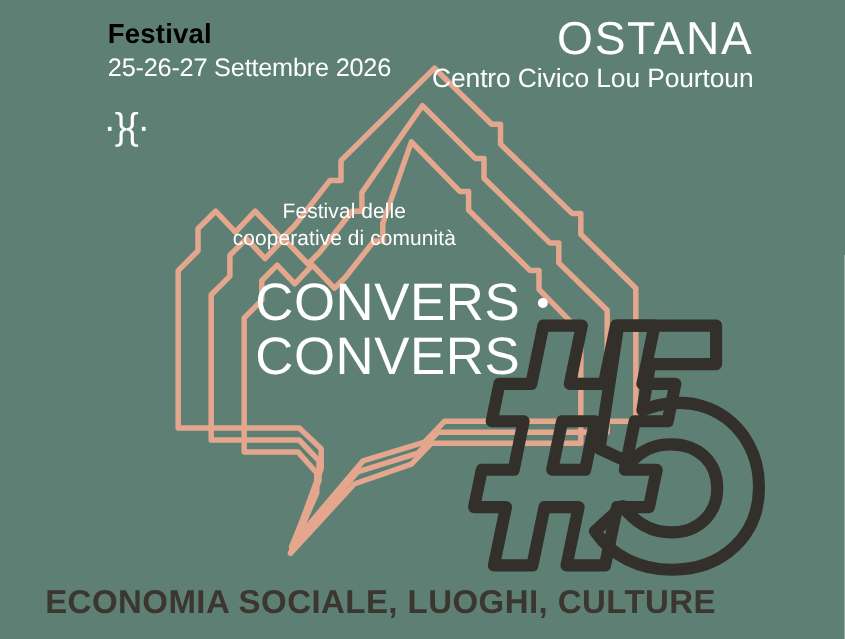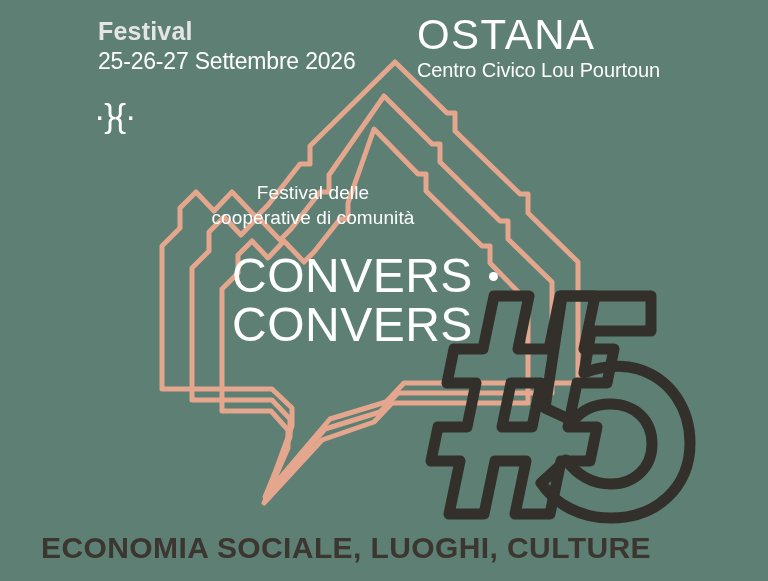--- a/index.html
+++ b/index.html
@@ -24,21 +24,21 @@
   }
 
   
   .tl {
     position: absolute;
     left: 98px;
     top: 18px;
     line-height: 1.06;
   }
   .tl-festival {
-    color: #e5e5e5;
+    color: #000000;
     font-size: 25px;
     font-weight: 700;
     letter-spacing: 0.2px;
     display: block;
   }
   .tl-dates {
     color: #ffffff;
     font-size: 23px;
     font-weight: 400;
     letter-spacing: -0.2px;
@@ -54,36 +54,36 @@
     color: #ffffff;
     font-size: 34px;
     font-weight: 400;
     letter-spacing: -1px;
     font-family: "Liberation Sans", sans-serif;
   }
 
   
   .tr {
     position: absolute;
-    right: 108px;
+    right: 83px;
     top: 14px;
-    text-align: left;
+    text-align: right;
     line-height: 1.0;
   }
   .tr-city {
     display: block;
     color: #ffffff;
     font-size: 42px;
     font-weight: 400;
     letter-spacing: 1.5px;
   }
   .tr-venue {
     display: block;
     color: #ffffff;
-    font-size: 20px;
+    font-size: 24px;
     font-weight: 400;
     letter-spacing: -0.1px;
     margin-top: 4px;
   }
 
   
   .mid-sub {
     position: absolute;
     left: 0;
     top: 180px;

